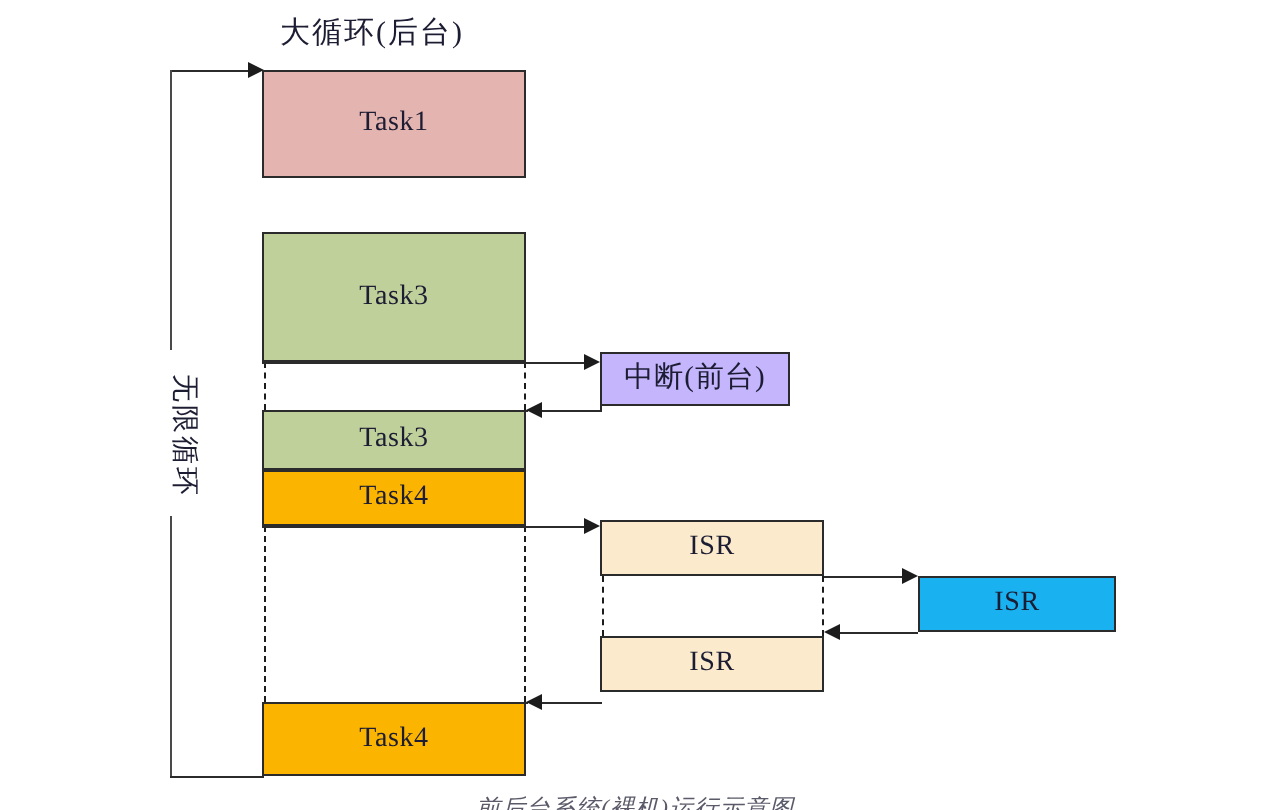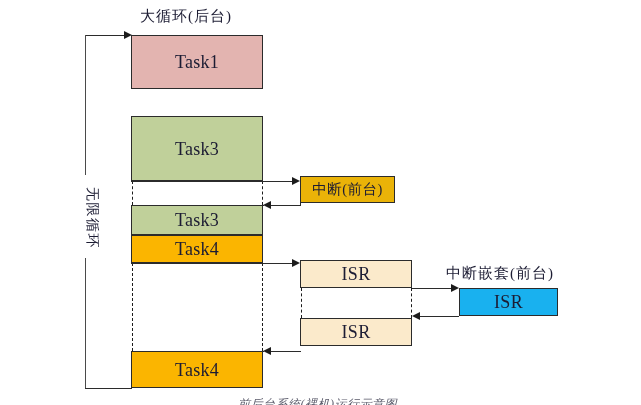--- a/index.html
+++ b/index.html
@@ -19,21 +19,21 @@
     overflow: hidden;
     border-radius: 30px;
   }
   .box {
     position: absolute;
     box-sizing: border-box;
     border: 1.3px solid #2b2b2b;
     display: flex;
     align-items: center;
     justify-content: center;
-    font-size: 18px;
+    font-size: 14px;
     letter-spacing: 0.3px;
     color: #1c1c33;
     line-height: 1;
   }
   .box.cn {
     font-size: 14.5px;
     letter-spacing: 0.5px;
   }
   .label {
     position: absolute;
@@ -123,21 +123,21 @@
   <div class="dash" style="left:132px; top:181px; height:24px;"></div>
   <div class="dash" style="left:261.5px; top:181px; height:24px;"></div>
   <div class="hline" style="left:131px; top:181px; width:133px;"></div>
   <div class="hline" style="left:131px; top:205px; width:133px;"></div>
 
   <div class="dash" style="left:132px; top:263px; height:88px;"></div>
   <div class="dash" style="left:261.5px; top:263px; height:88px;"></div>
   <div class="hline" style="left:131px; top:263px; width:133px;"></div>
   <div class="hline" style="left:131px; top:351px; width:133px;"></div>
 
-  <div class="box cn" style="left:300px; top:176px; width:95px; height:27px; background:#eab308;">中断(前台)</div>
+  <div class="box cn" style="left:300px; top:176px; width:95px; height:27px; background:#c4b5fd;">中断(前台)</div>
 
   <div class="hline" style="left:263px; top:181px; width:30px;"></div>
   <div class="arrow-r" style="left:292px; top:176.5px;"></div>
 
   <div class="hline" style="left:271px; top:205px; width:29px;"></div>
   <div class="arrow-l" style="left:263px; top:200.5px;"></div>
   <div class="vline" style="left:299.5px; top:203px; height:3px; border-color:#2b2b2b;"></div>
 
   <div class="box" style="left:300px; top:260px; width:112px; height:28px; background:#fbeacb;">ISR</div>
 
@@ -145,21 +145,20 @@
 
   <div class="dash" style="left:301px; top:288px; height:30px;"></div>
   <div class="dash" style="left:410.5px; top:288px; height:30px;"></div>
 
   <div class="hline" style="left:263px; top:263px; width:30px;"></div>
   <div class="arrow-r" style="left:292px; top:258.5px;"></div>
 
   <div class="hline" style="left:271px; top:351px; width:30px;"></div>
   <div class="arrow-l" style="left:263px; top:346.5px;"></div>
 
-  <div class="label" style="left:446px; top:264px;">中断嵌套(前台)</div>
 
   <div class="box" style="left:459px; top:288px; width:99px; height:28px; background:#19b1ef;">ISR</div>
 
   <div class="hline" style="left:412px; top:288px; width:40px;"></div>
   <div class="arrow-r" style="left:451px; top:283.5px;"></div>
 
   <div class="hline" style="left:420px; top:316px; width:39px;"></div>
   <div class="arrow-l" style="left:412px; top:311.5px;"></div>
 
   <div class="caption" style="left:238px; top:396px; width:180px; height:9px;font-style:italic;">前后台系统(裸机)运行示意图</div>

